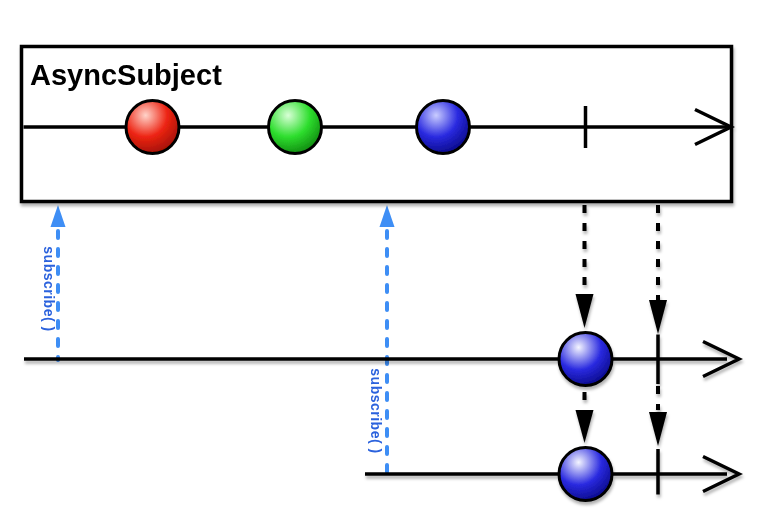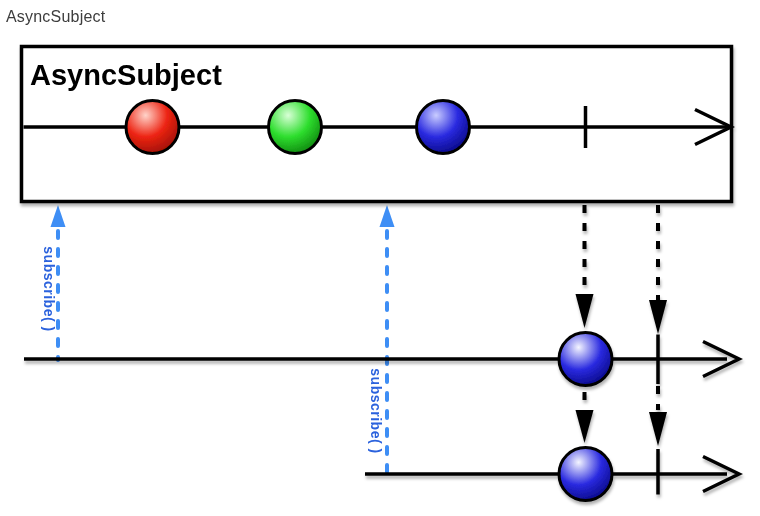--- a/index.html
+++ b/index.html
@@ -25,21 +25,20 @@
   .kdash { stroke: #000; stroke-width: 4; stroke-dasharray: 8 10; fill: none; }
   .bdash { stroke-width: 4; stroke-dasharray: 7 11; stroke-linecap: round; fill: none; }
   .boxtitle { font-family: "Liberation Sans", sans-serif; font-weight: bold; font-size: 29px; fill: #000; }
   .sublabel { font-family: "Liberation Sans", sans-serif; font-weight: bold; font-size: 14px; text-anchor: middle; letter-spacing: 0.5px; }
 </style>
 </head>
 <body>
 
 <div class="stage">
 
-  <div class="page-title">AsyncSubject</div>
 
   <svg class="diagram" width="760" height="516" viewBox="0 0 760 516">
     <defs>
       <filter id="soft" x="-30%" y="-30%" width="160%" height="160%">
         <feDropShadow dx="1" dy="3" stdDeviation="1.8" flood-color="#000000" flood-opacity="0.3"></feDropShadow>
       </filter>
       <radialGradient id="gRed" cx="0.37" cy="0.28" r="0.85">
         <stop offset="0%" stop-color="#ffd3c9"></stop>
         <stop offset="48%" stop-color="#ed2413"></stop>
         <stop offset="100%" stop-color="#8a0c00"></stop>

